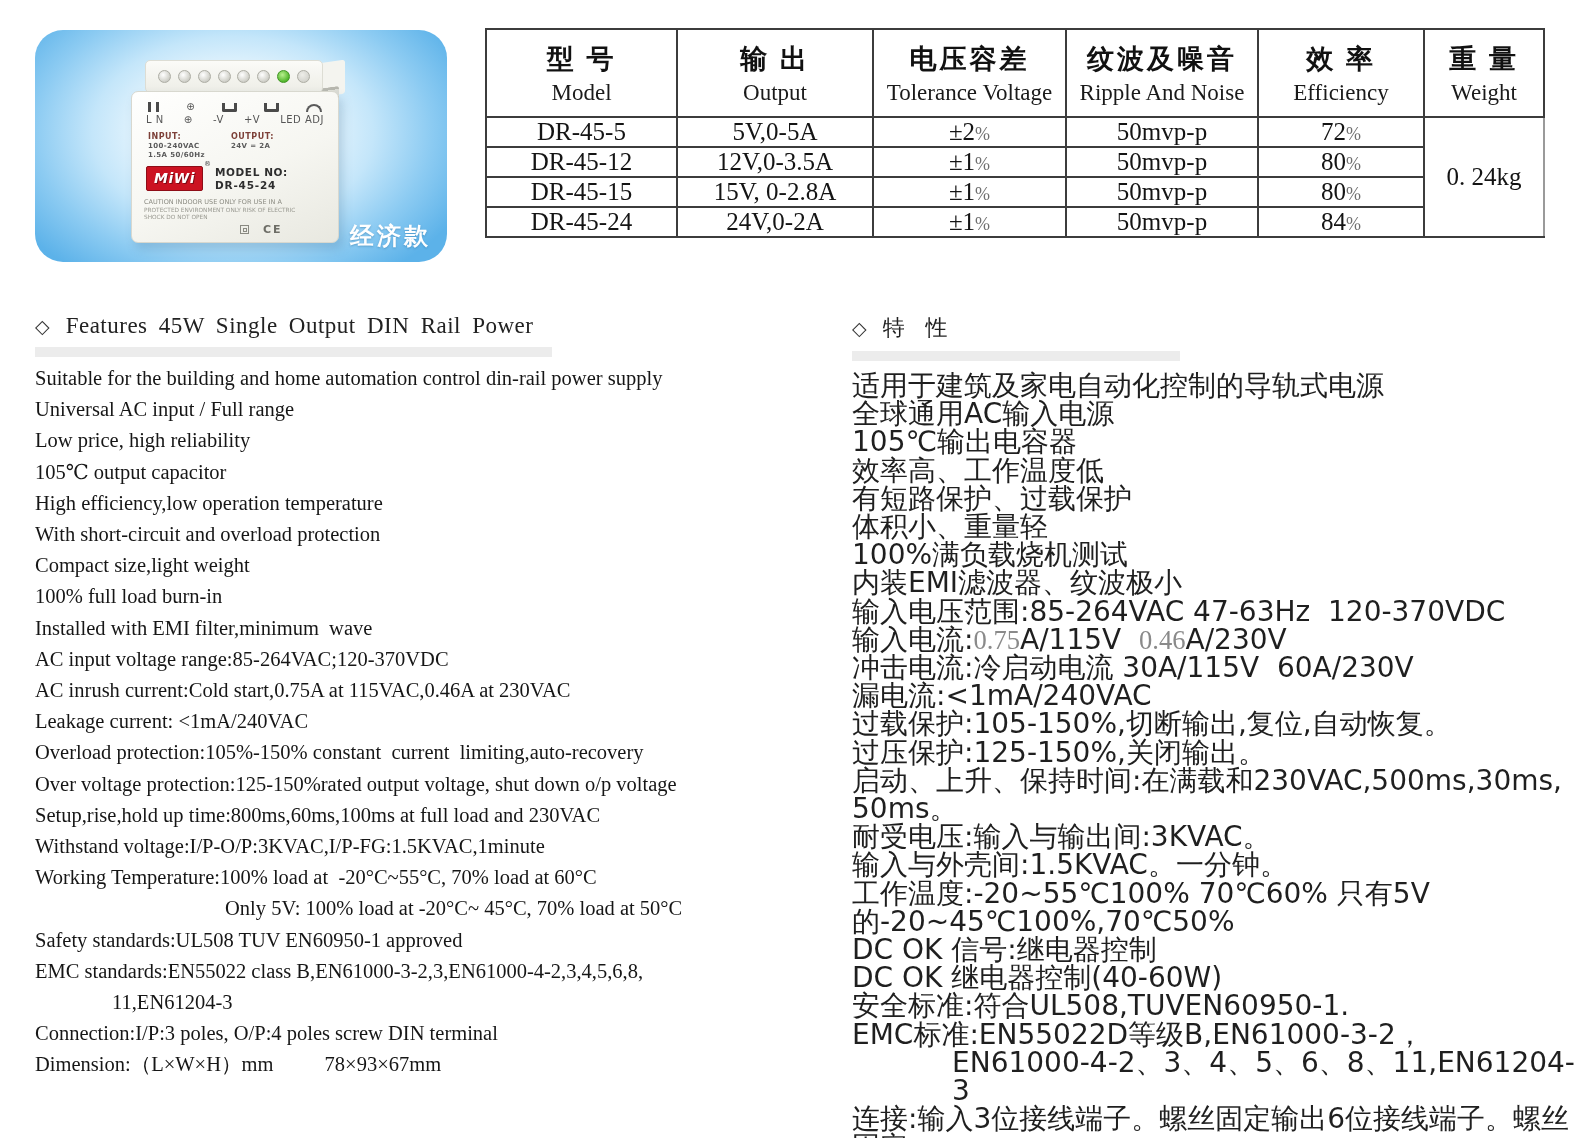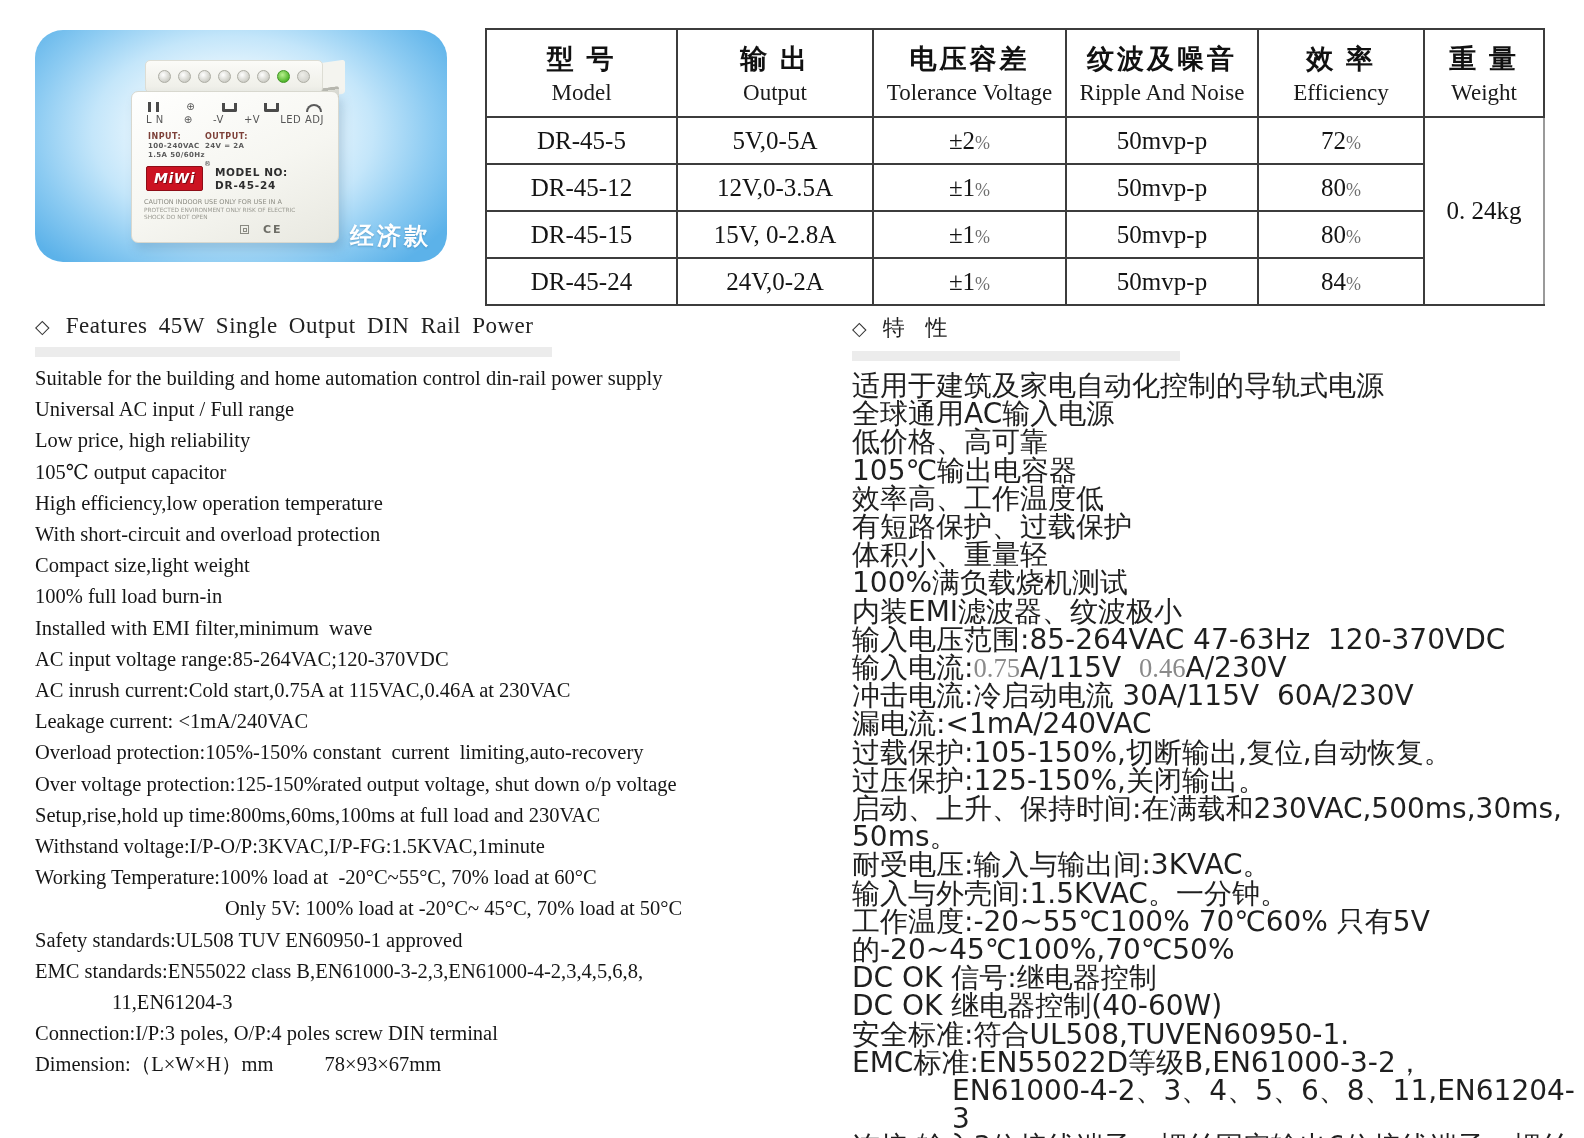--- a/index.html
+++ b/index.html
@@ -42,21 +42,21 @@
     padding:7px 12px 0 12px;
   }
   .glyph-row { display:flex; align-items:flex-end; justify-content:space-between; height:13px; padding:0 4px; }
   .pins { display:flex; gap:5px; }
   .pin { width:3px; height:10px; background:#4a4a4a; }
   .gnd-glyph { font-family:"DejaVu Sans",sans-serif; font-size:10px; color:#555; line-height:10px; }
   .clip { width:15px; height:9px; border:3px solid #4a4a4a; border-top:none; border-radius:0 0 2px 2px; }
   .arc { width:16px; height:8px; border:2px solid #5a5a5a; border-bottom:none; border-radius:9px 9px 0 0; }
   .label-row { display:flex; justify-content:space-between; padding:2px 2px 0 2px;
     font-family:"DejaVu Sans",sans-serif; font-size:10px; color:#555; letter-spacing:.5px; }
-  .io-row { display:flex; margin-top:7px; padding-left:4px;
+  .io-row { display:flex; gap:26px; margin-top:7px; padding-left:4px;
     font-family:"DejaVu Sans",sans-serif; }
   .io-title { font-size:8px; color:#7d4038; font-weight:bold; letter-spacing:.5px; }
   .io-val { font-size:7px; color:#5a5a5a; font-weight:bold; margin-top:1px; letter-spacing:.4px; }
   .logo-row { display:flex; align-items:center; gap:12px; margin-top:7px; padding-left:2px; }
   .logo-box { position:relative; background:#cc1322; border:1.5px solid #8e0d17; border-radius:2px;
     padding:2px 7px 3px 7px; }
   .logo-text { color:#fff; font-family:"DejaVu Sans",sans-serif; font-style:italic; font-weight:bold;
     font-size:14px; letter-spacing:.5px; text-shadow:1px 1px 0 #7d0b14; }
   .reg-mark { position:absolute; right:-9px; top:-7px; font-size:7px; color:#444;
     font-family:"DejaVu Sans",sans-serif; }
@@ -74,21 +74,21 @@
   .economy-badge { position:absolute; right:16px; bottom:10px; color:#ffffff;
     font-family:"DejaVu Sans",sans-serif; font-size:24px; font-weight:600; letter-spacing:3px;
     text-shadow:0 1px 2px rgba(40,110,160,.45); }
 
   
   .spec-table { position:absolute; left:485px; top:28px; border-collapse:collapse; table-layout:fixed;
     font-family:"Liberation Serif","DejaVu Serif",serif; border:2px solid #15803d; }
   .spec-table th, .spec-table td { border:2px solid #3c3c3c; text-align:center; vertical-align:middle;
     overflow:hidden; }
   .spec-table thead tr { height:88px; }
-  .spec-table tbody tr { height:47px; }
+  .spec-table tbody tr { height:30px; }
   .th-cn { font-size:27px; letter-spacing:3px; color:#111; font-weight:bold; }
   .th-en { font-size:23px; color:#1a1a1a; font-weight:normal; margin-top:3px; }
   .spec-table td { font-size:25px; color:#141414; }
   .pct { font-size:18px; color:#6f6f6f; }
   .weight-cell { font-size:27px; border-right-color:#9a9a9a !important; }
 
   
   .section { position:absolute; top:313px; }
   .features-en { left:35px; width:715px; }
   .features-cn { left:852px; width:725px; }
@@ -285,21 +285,20 @@
 
 <div class="section features-cn">
   <div class="heading-row">
     <span class="diamond-icon">◇</span>
     <span class="heading-text">特 性</span>
   </div>
   <div class="heading-bar bar-cn"></div>
   <div class="lines">
       <div class="feature-line"><span>适用于建筑及家电自动化控制的导轨式电源</span></div>
       <div class="feature-line"><span>全球通用AC输入电源</span></div>
-      <div class="feature-line"><span>低价格、高可靠</span></div>
       <div class="feature-line"><span>105℃输出电容器</span></div>
       <div class="feature-line"><span>效率高、工作温度低</span></div>
       <div class="feature-line"><span>有短路保护、过载保护</span></div>
       <div class="feature-line"><span>体积小、重量轻</span></div>
       <div class="feature-line"><span>100%满负载烧机测试</span></div>
       <div class="feature-line"><span>内装EMI滤波器、纹波极小</span></div>
       <div class="feature-line"><span>输入电压范围:85-264VAC 47-63Hz  120-370VDC</span></div>
       <div class="feature-line"><span>输入电流:</span><span class="g">0.75</span><span>A/115V  </span><span class="g">0.46</span><span>A/230V</span></div>
       <div class="feature-line"><span>冲击电流:冷启动电流 30A/115V  60A/230V</span></div>
       <div class="feature-line"><span>漏电流:&lt;1mA/240VAC</span></div>

